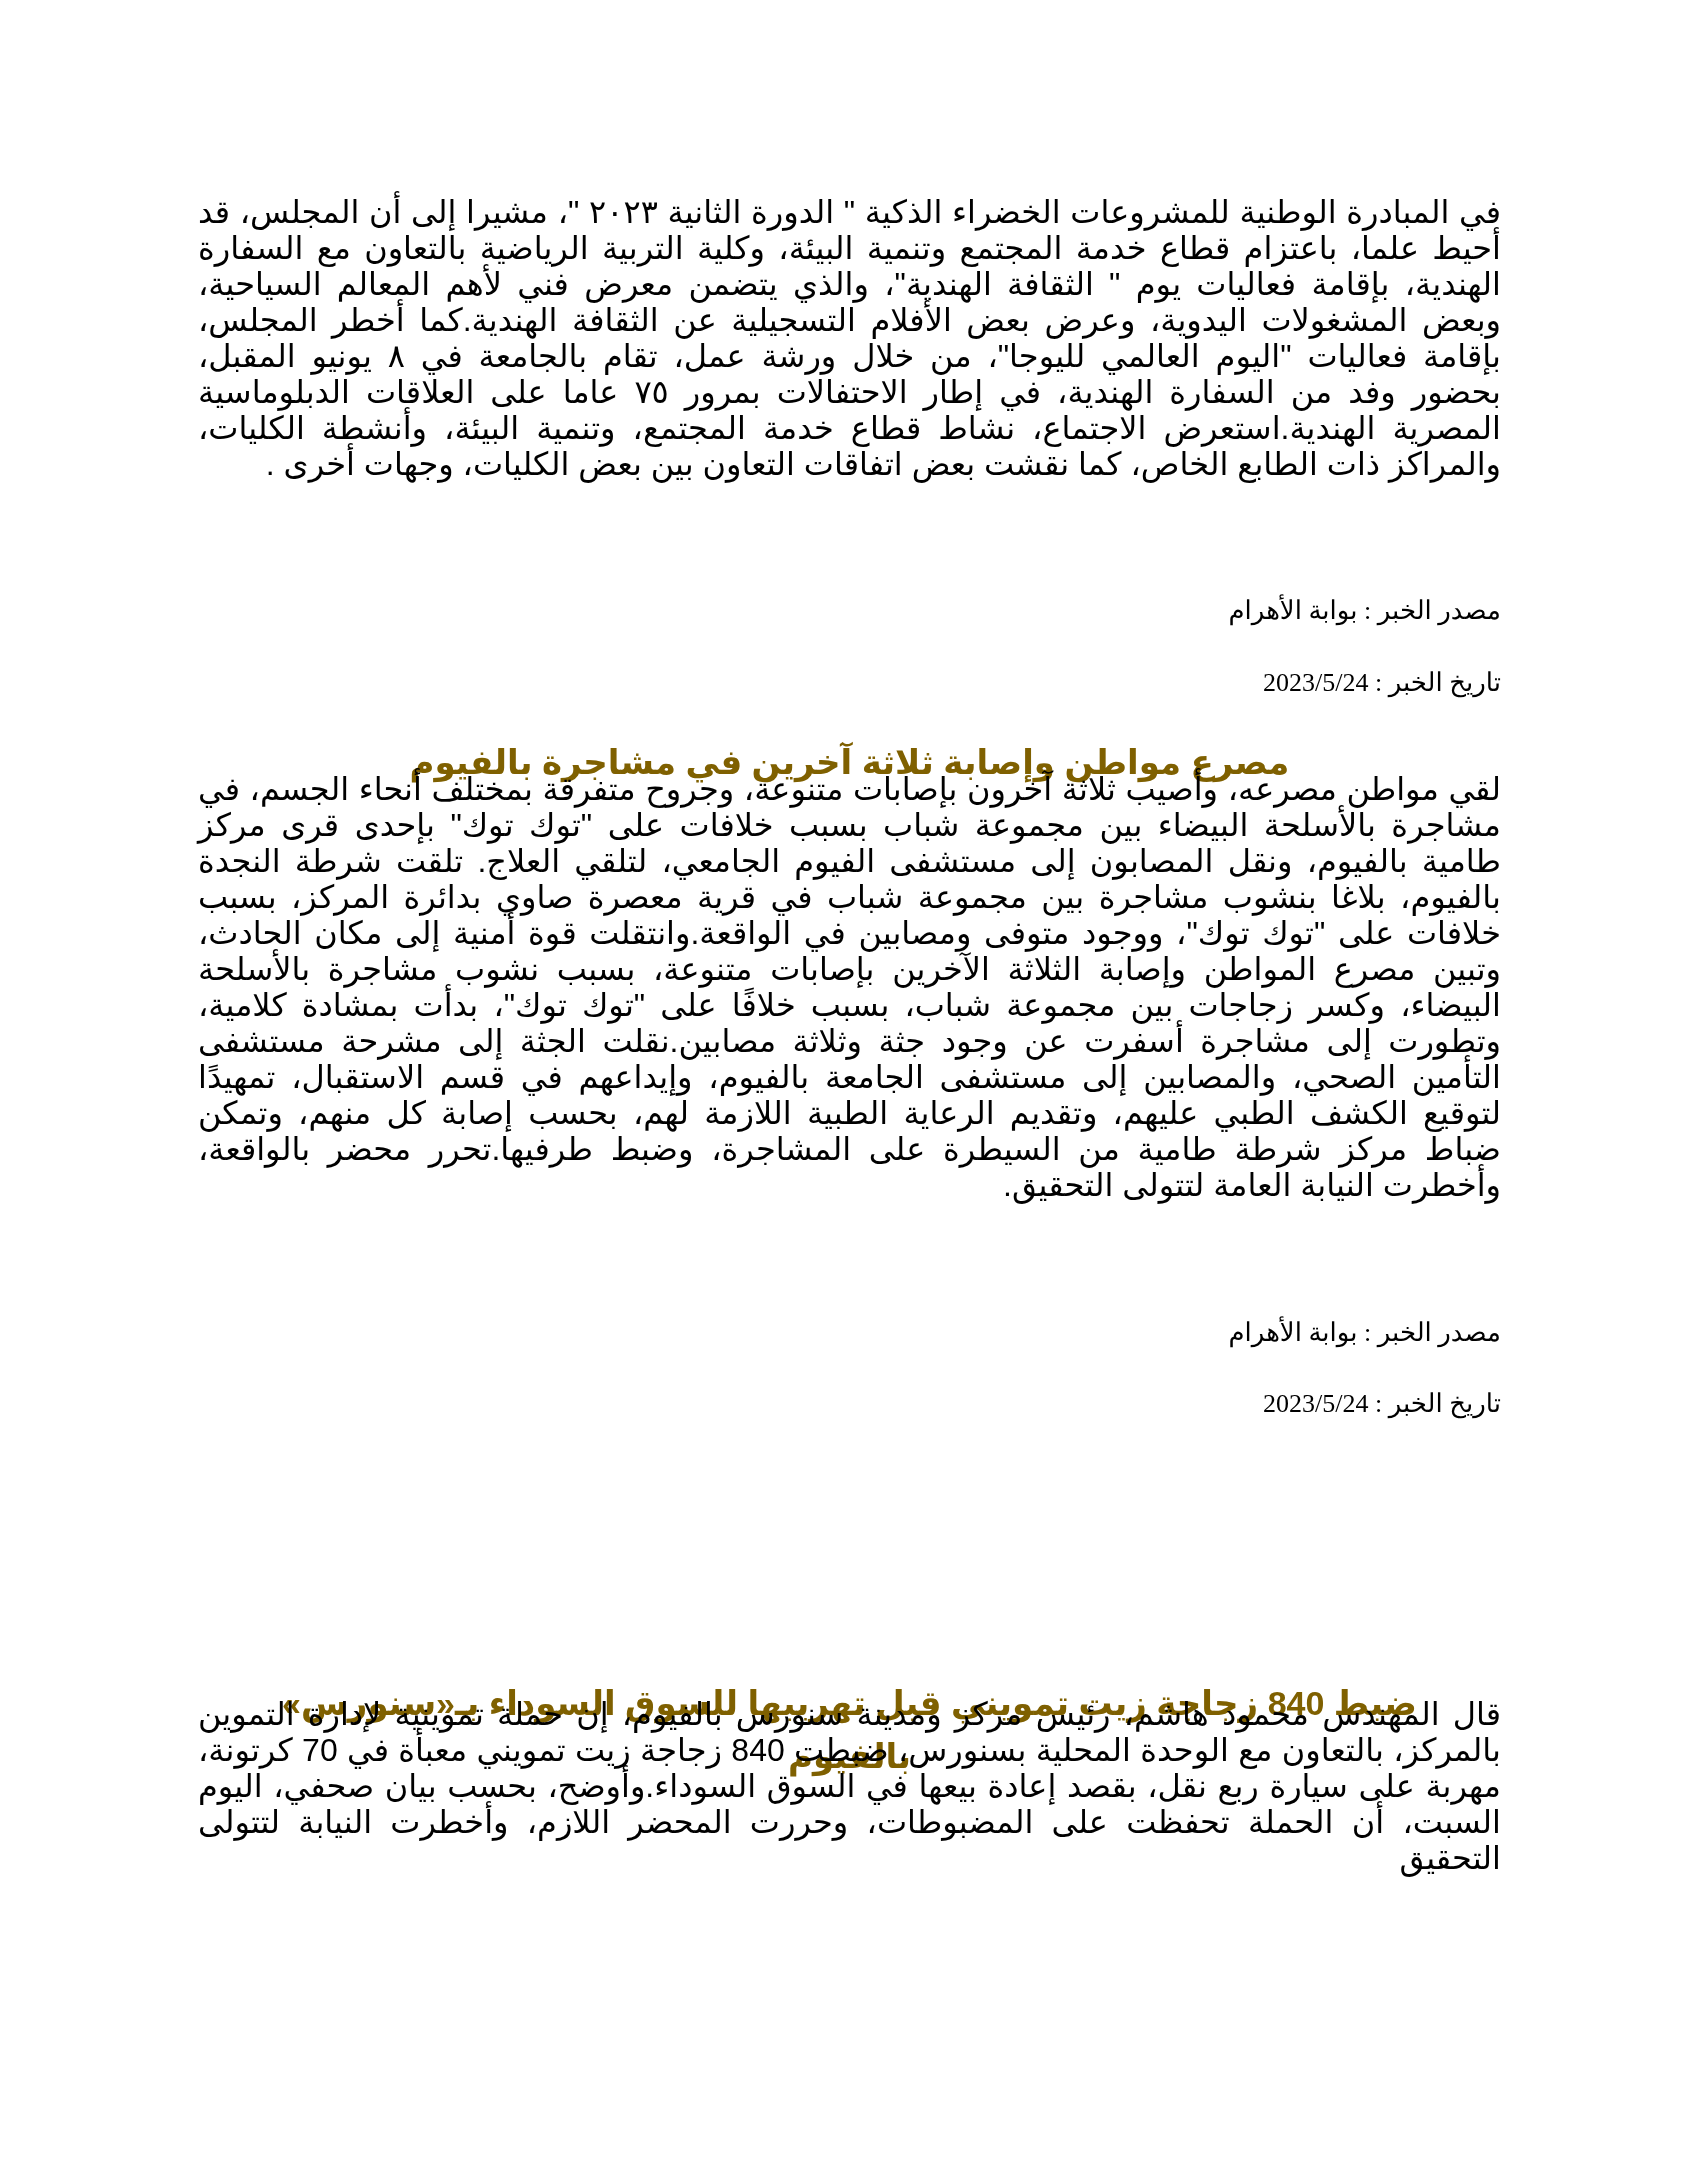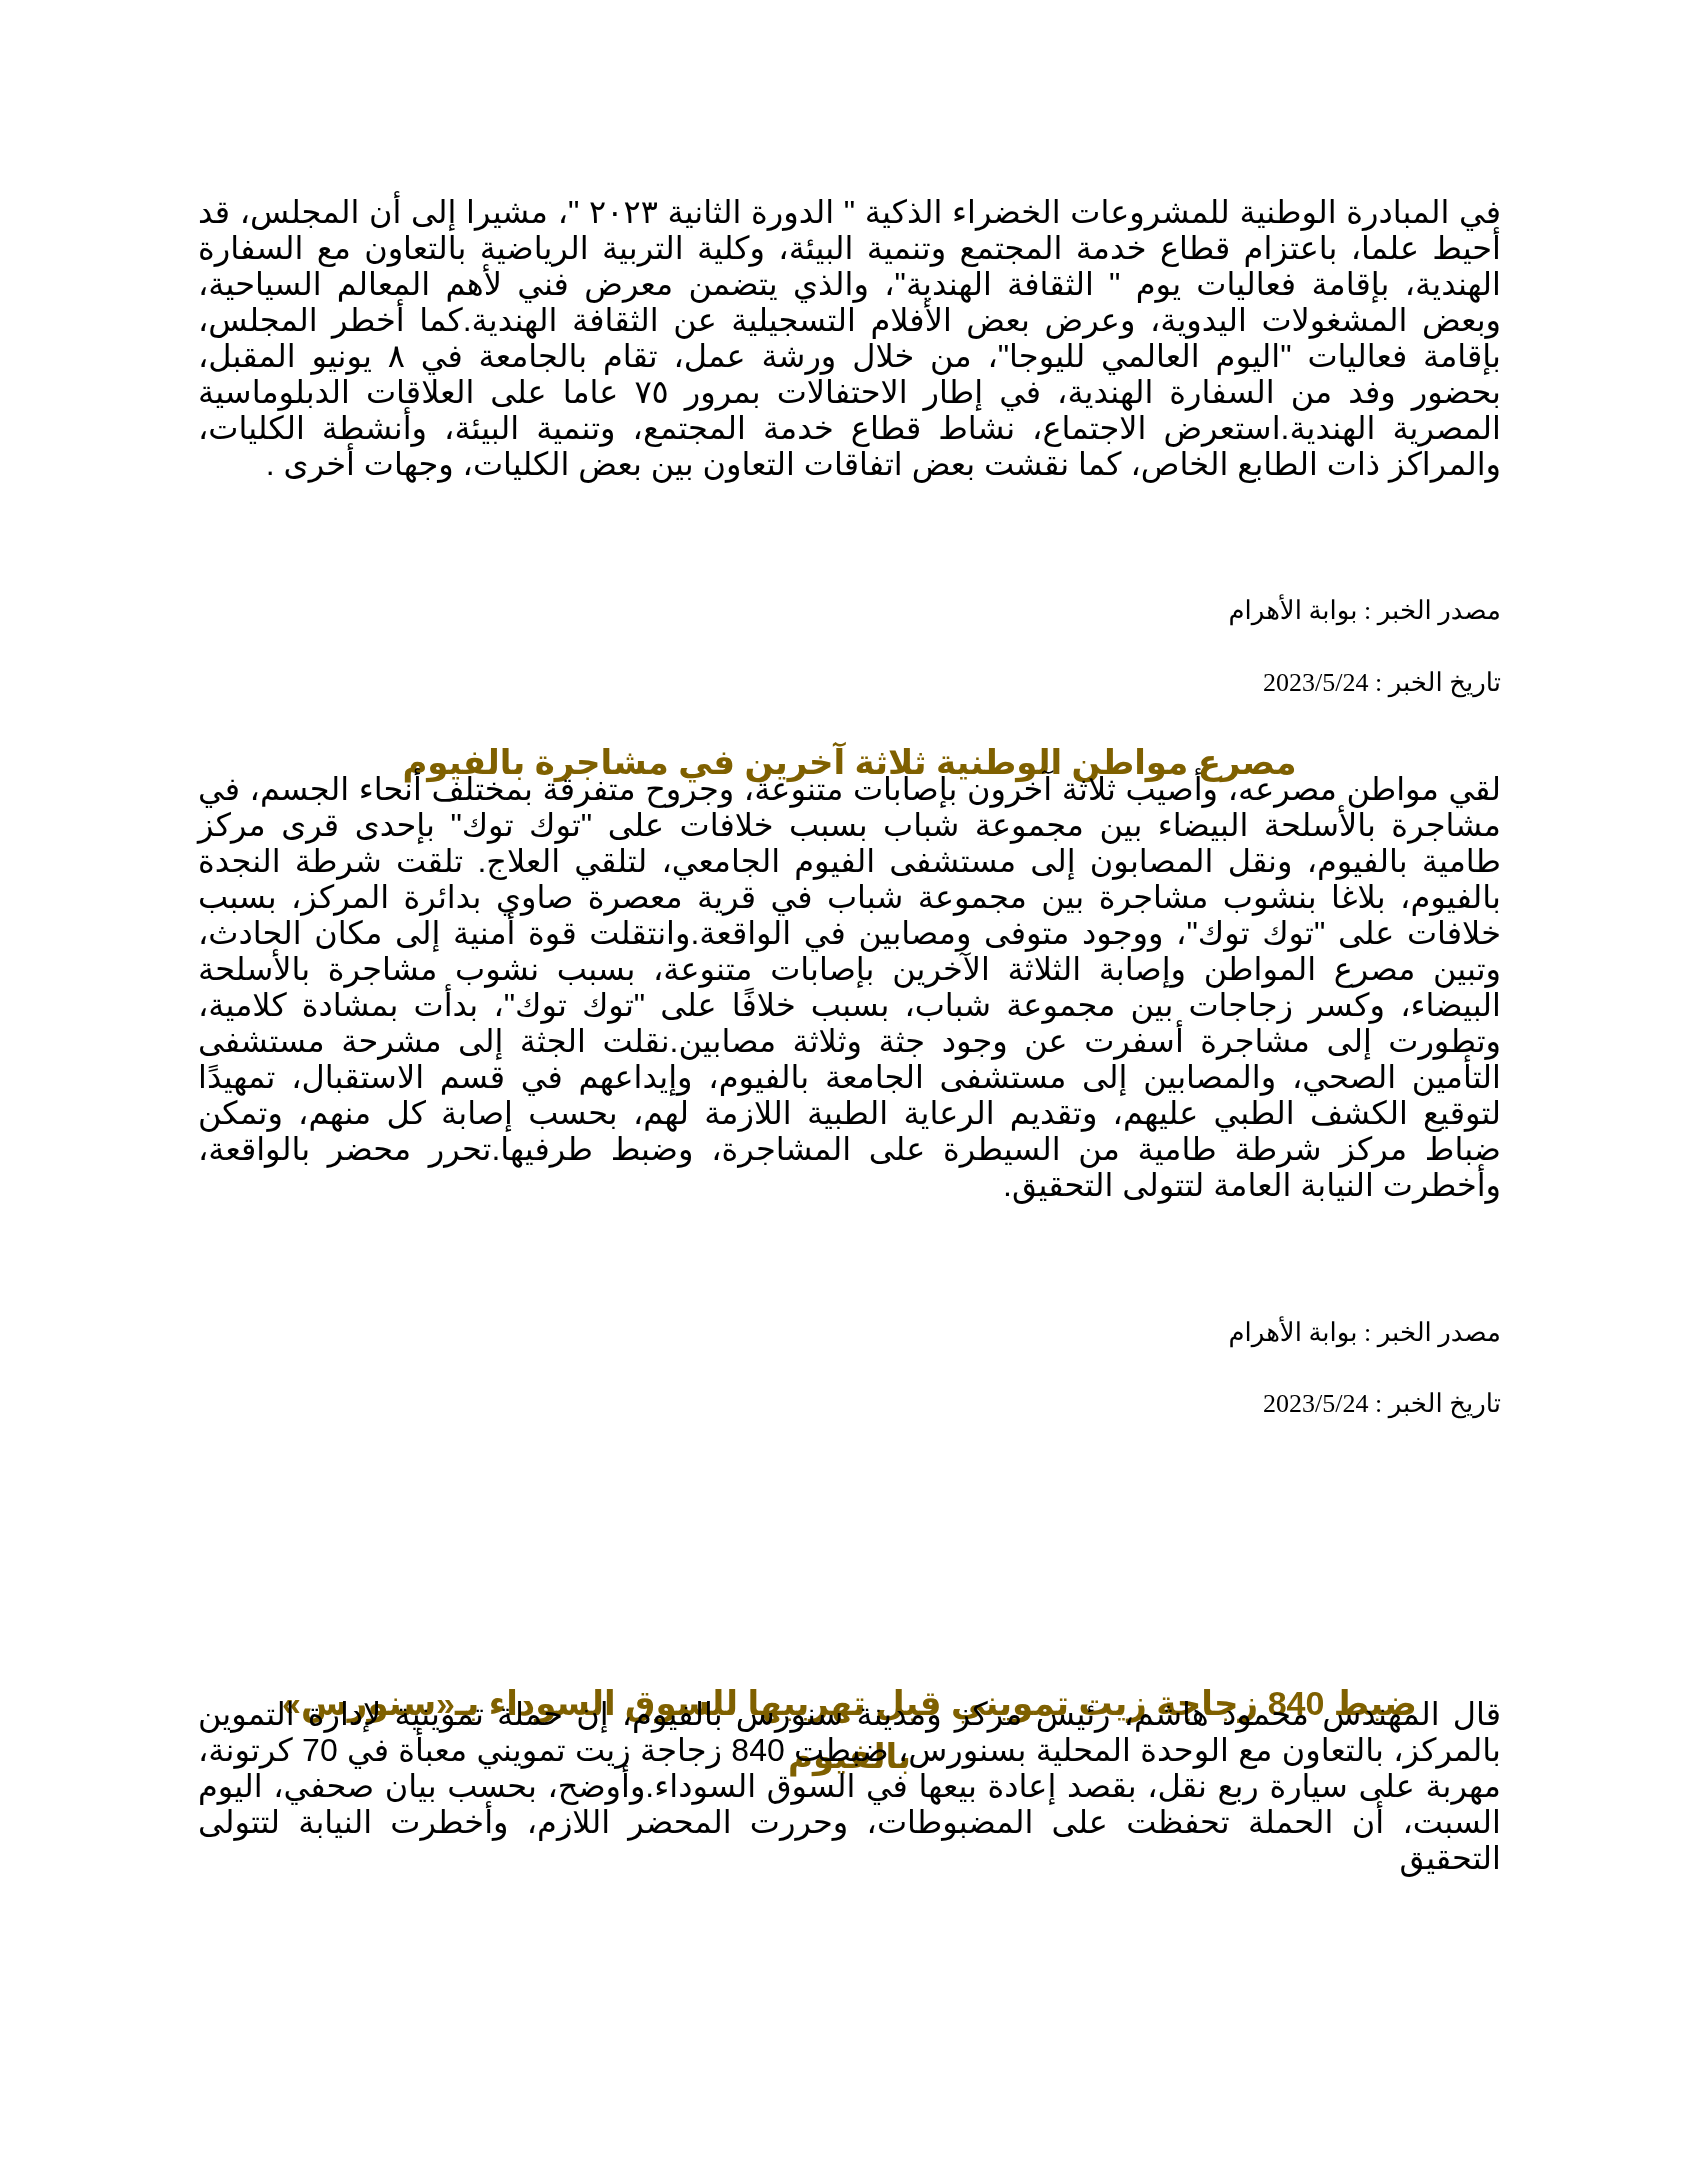--- a/index.html
+++ b/index.html
@@ -59,20 +59,20 @@
     #h2 { top: 1677px; padding: 0 59px; box-sizing: border-box; line-height: 53px; }
     #p3 { top: 1696px; }
   </style>
 </head>
 <body>
 
 <p id="p1" class="page para">في المبادرة الوطنية للمشروعات الخضراء الذكية " الدورة الثانية ٢٠٢٣ "، مشيرا إلى أن المجلس، قد أحيط علما، باعتزام قطاع خدمة المجتمع وتنمية البيئة، وكلية التربية الرياضية بالتعاون مع السفارة الهندية، بإقامة فعاليات يوم " الثقافة الهندية"، والذي يتضمن معرض فني لأهم المعالم السياحية، وبعض المشغولات اليدوية، وعرض بعض الأفلام التسجيلية عن الثقافة الهندية.كما أخطر المجلس، بإقامة فعاليات "اليوم العالمي لليوجا"، من خلال ورشة عمل، تقام بالجامعة في ٨ يونيو المقبل، بحضور وفد من السفارة الهندية، في إطار الاحتفالات بمرور ٧٥ عاما على العلاقات الدبلوماسية المصرية الهندية.استعرض الاجتماع، نشاط قطاع خدمة المجتمع، وتنمية البيئة، وأنشطة الكليات، والمراكز ذات الطابع الخاص، كما نقشت بعض اتفاقات التعاون بين بعض الكليات، وجهات أخرى .</p>
 <p id="src1" class="page meta">مصدر الخبر : بوابة الأهرام</p>
 <p id="date1" class="page meta">تاريخ الخبر : 2023/5/24</p>
 
-<h2 id="h1" class="page headline">مصرع مواطن الوطنية ثلاثة آخرين في مشاجرة بالفيوم</h2>
+<h2 id="h1" class="page headline">مصرع مواطن وإصابة ثلاثة آخرين في مشاجرة بالفيوم</h2>
 <p id="p2" class="page para">لقي مواطن مصرعه، وأصيب ثلاثة آخرون بإصابات متنوعة، وجروح متفرقة بمختلف أنحاء الجسم، في مشاجرة بالأسلحة البيضاء بين مجموعة شباب بسبب خلافات على "توك توك" بإحدى قرى مركز طامية بالفيوم، ونقل المصابون إلى مستشفى الفيوم الجامعي، لتلقي العلاج. تلقت شرطة النجدة بالفيوم، بلاغا بنشوب مشاجرة بين مجموعة شباب في قرية معصرة صاوي بدائرة المركز، بسبب خلافات على "توك توك"، ووجود متوفى ومصابين في الواقعة.وانتقلت قوة أمنية إلى مكان الحادث، وتبين مصرع المواطن وإصابة الثلاثة الآخرين بإصابات متنوعة، بسبب نشوب مشاجرة بالأسلحة البيضاء، وكسر زجاجات بين مجموعة شباب، بسبب خلافًا على "توك توك"، بدأت بمشادة كلامية، وتطورت إلى مشاجرة أسفرت عن وجود جثة وثلاثة مصابين.نقلت الجثة إلى مشرحة مستشفى التأمين الصحي، والمصابين إلى مستشفى الجامعة بالفيوم، وإيداعهم في قسم الاستقبال، تمهيدًا لتوقيع الكشف الطبي عليهم، وتقديم الرعاية الطبية اللازمة لهم، بحسب إصابة كل منهم، وتمكن ضباط مركز شرطة طامية من السيطرة على المشاجرة، وضبط طرفيها.تحرر محضر بالواقعة، وأخطرت النيابة العامة لتتولى التحقيق.</p>
 <p id="src2" class="page meta">مصدر الخبر : بوابة الأهرام</p>
 <p id="date2" class="page meta">تاريخ الخبر : 2023/5/24</p>
 
 <h2 id="h2" class="page headline">ضبط 840 زجاجة زيت تمويني قبل تهريبها للسوق السوداء بـ«سنورس» بالفيوم</h2>
 <p id="p3" class="page para">قال  المهندس محمود هاشم، رئيس مركز ومدينة سنورس بالفيوم، إن حملة تموينية لإدارة التموين بالمركز، بالتعاون مع الوحدة المحلية بسنورس، ضبطت 840 زجاجة زيت تمويني معبأة في 70 كرتونة، مهربة على سيارة ربع نقل، بقصد إعادة بيعها في السوق السوداء.وأوضح، بحسب بيان صحفي، اليوم السبت، أن الحملة تحفظت على المضبوطات، وحررت المحضر اللازم، وأخطرت النيابة لتتولى التحقيق</p>
 
 
 </body></html>

